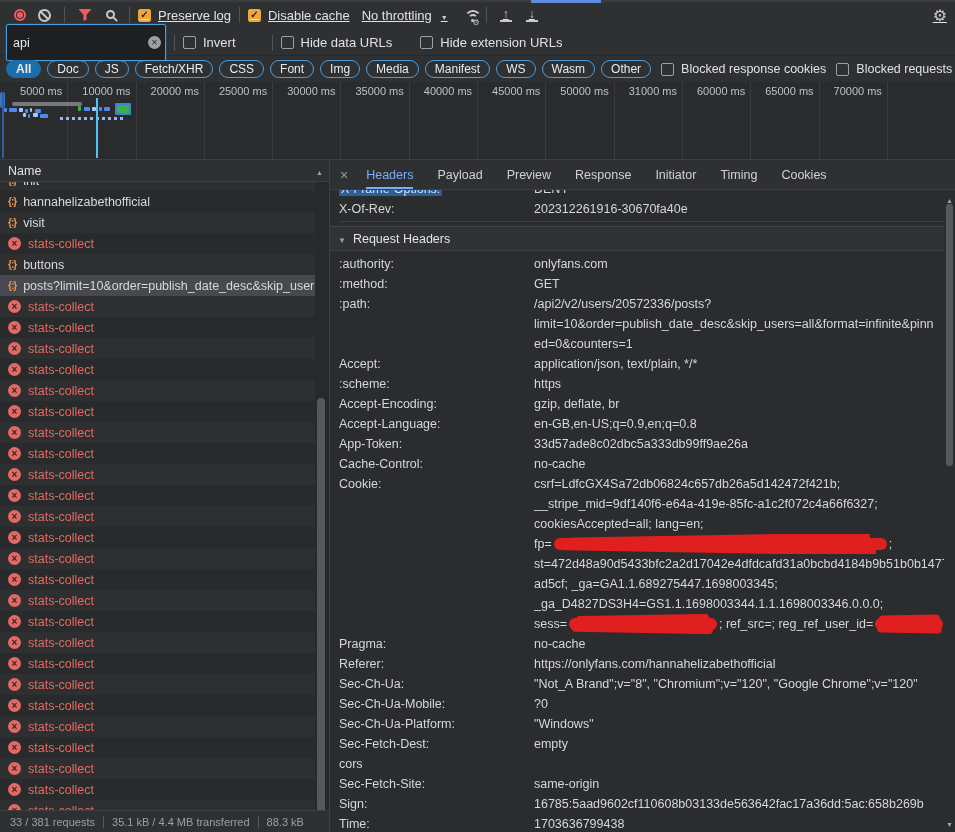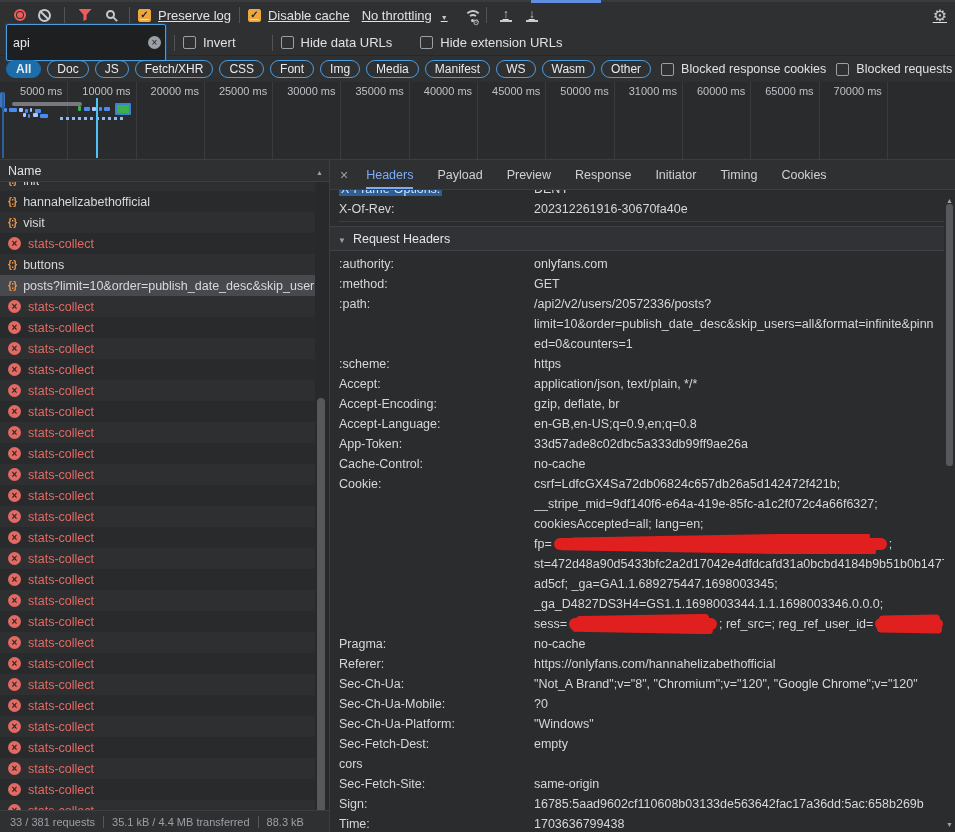--- a/index.html
+++ b/index.html
@@ -488,29 +488,29 @@
             </div>
             <div class="hrow">
               <div class="hkey">:path:</div>
               <div class="hval">
                 <div class="vline"><span>/api2/v2/users/20572336/posts?</span></div>
                 <div class="vline"><span>limit=10&amp;order=publish_date_desc&amp;skip_users=all&amp;format=infinite&amp;pinn</span></div>
                 <div class="vline"><span>ed=0&amp;counters=1</span></div>
               </div>
             </div>
             <div class="hrow">
+              <div class="hkey">Accept:</div>
+              <div class="hval">
+                <div class="vline"><span>application/json, text/plain, */*</span></div>
+              </div>
+            </div>
+            <div class="hrow">
               <div class="hkey">:scheme:</div>
               <div class="hval">
                 <div class="vline"><span>https</span></div>
-              </div>
-            </div>
-            <div class="hrow">
-              <div class="hkey">Accept:</div>
-              <div class="hval">
-                <div class="vline"><span>application/json, text/plain, */*</span></div>
               </div>
             </div>
             <div class="hrow">
               <div class="hkey">Accept-Encoding:</div>
               <div class="hval">
                 <div class="vline"><span>gzip, deflate, br</span></div>
               </div>
             </div>
             <div class="hrow">
               <div class="hkey">Accept-Language:</div>

